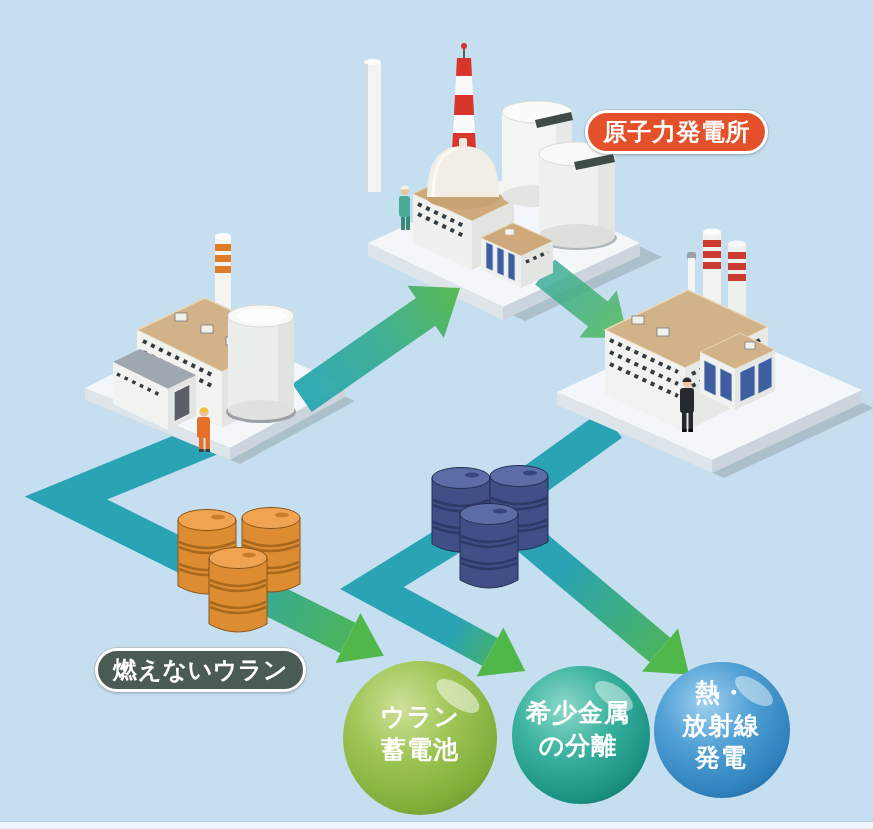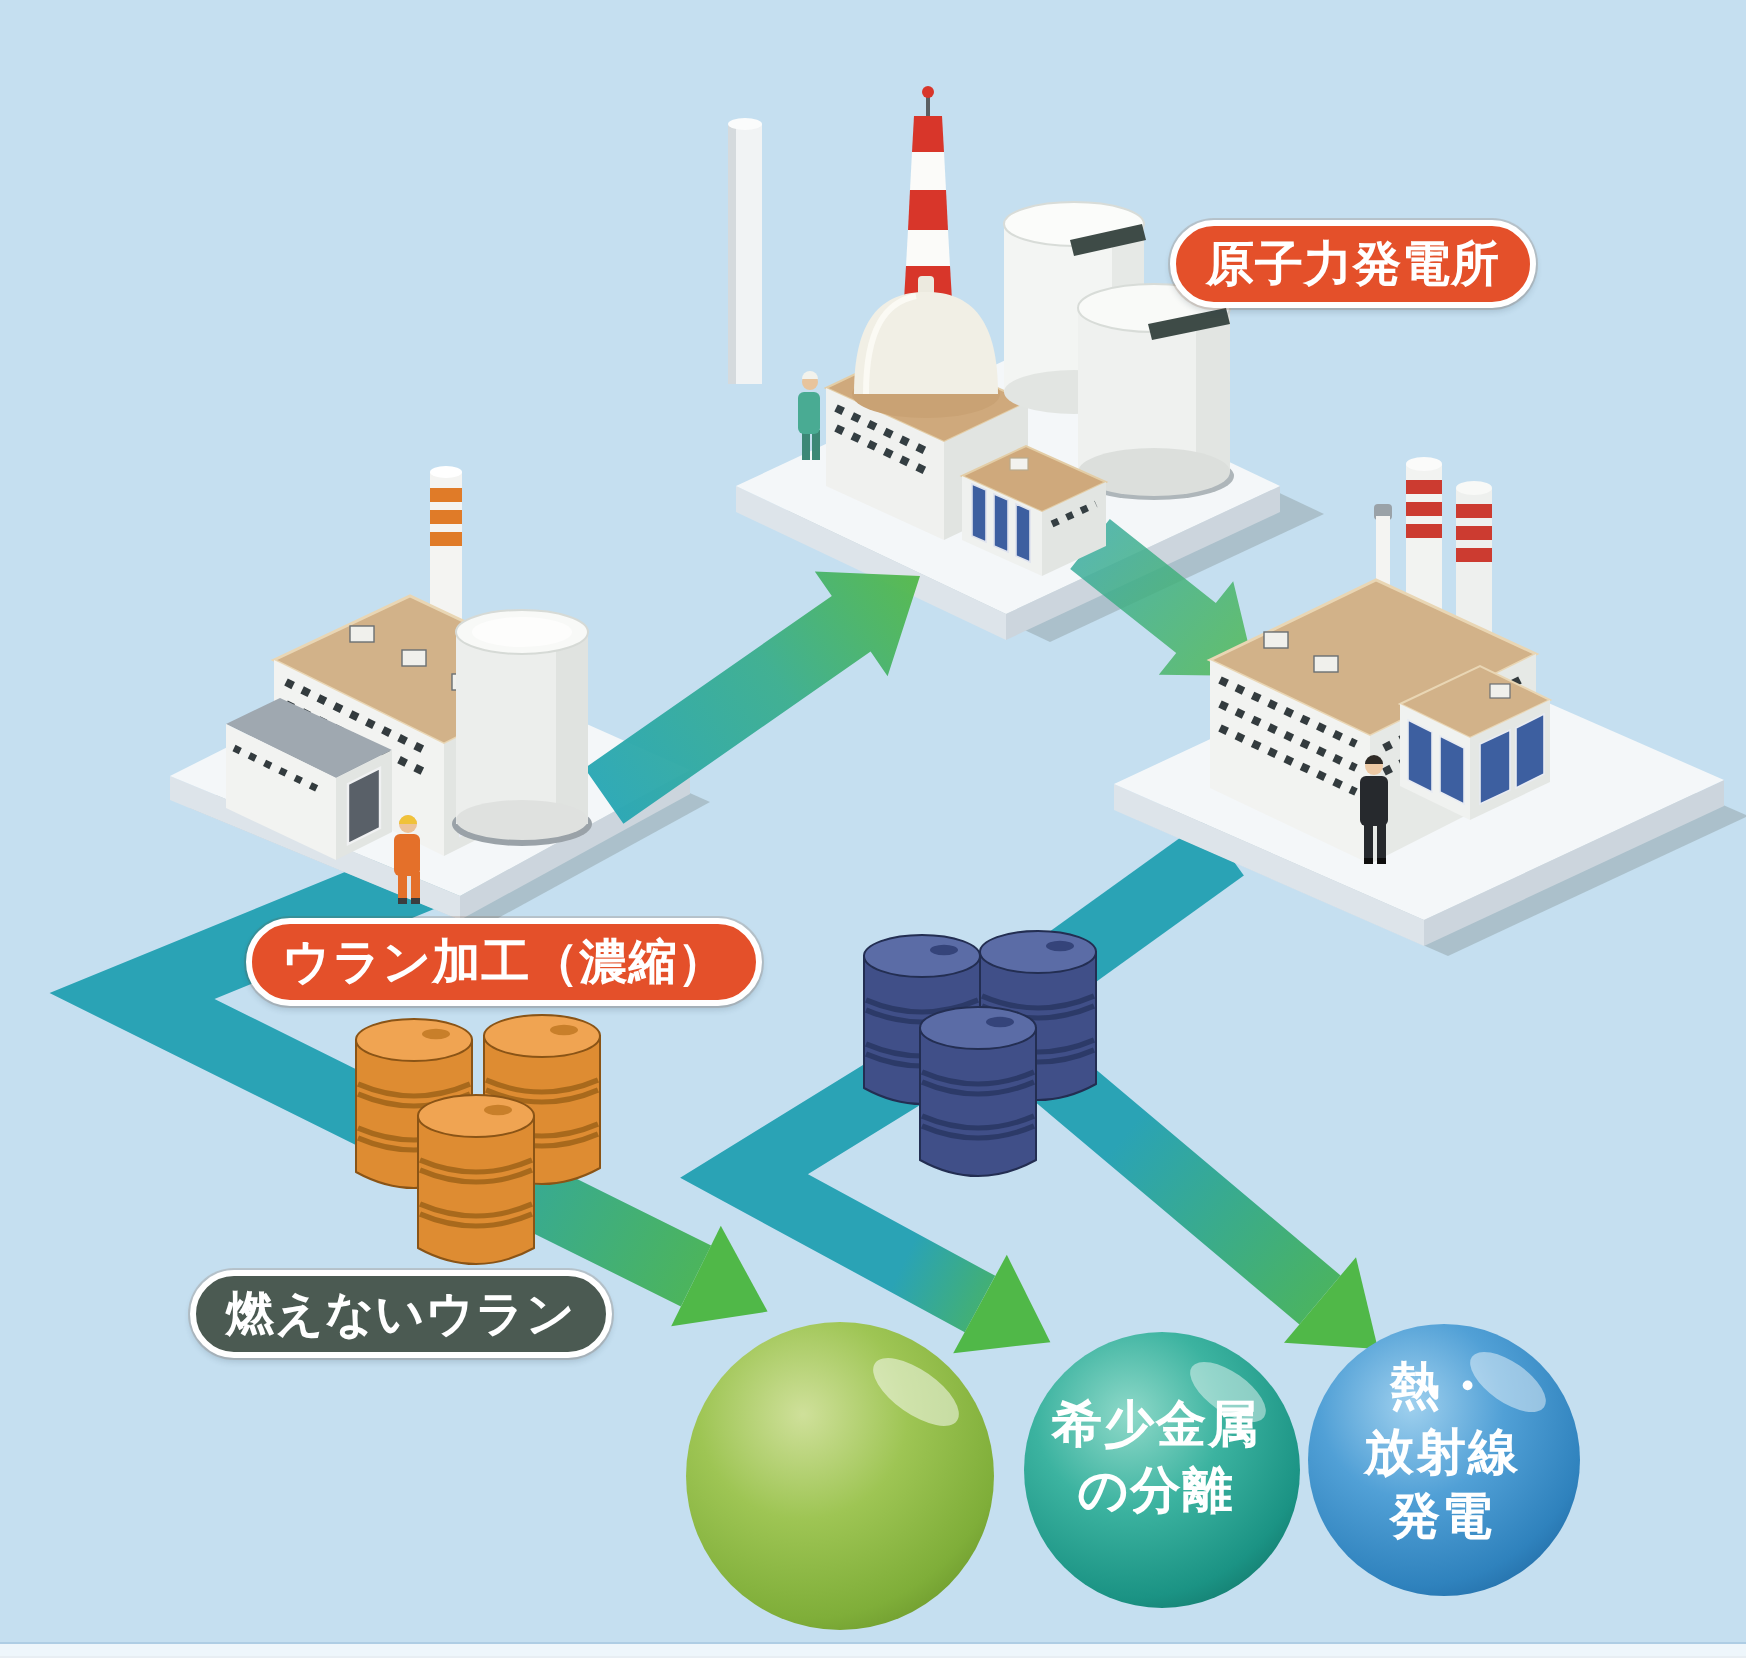--- a/index.html
+++ b/index.html
@@ -309,26 +309,27 @@
     <ellipse cx="614" cy="696" rx="22" ry="10" fill="#ffffff" opacity="0.45" transform="rotate(35 614 696)"></ellipse>
   </g>
   <g>
     <circle cx="722" cy="730" r="68" fill="url(#gSphereBlue)"></circle>
     <ellipse cx="754" cy="691" rx="22" ry="10" fill="#ffffff" opacity="0.45" transform="rotate(35 754 691)"></ellipse>
   </g>
 </svg>
 
 <div class="badge badge-orange" style="left:585px;top:110px;">原子力発電所</div>
 
-<div class="badge badge-orange" style="left:123px;top:459px;">ウラン加工（濃縮）</div>
-
-
-
-<div class="badge badge-dark" style="left:95px;top:635px;">燃えないウラン</div>
-
+
+
+
+<div class="badge badge-dark" style="left:95px;top:648px;">燃えないウラン</div>
+
+<div class="sphere-label" style="left:420px;top:733px;">ウラン
+蓄電池</div>
 
 <div class="sphere-label" style="left:578px;top:729px;">希少金属
 の分離</div>
 
 <div class="sphere-label" style="left:721px;top:726px;">熱・
 放射線
 発電</div>
 
 <div class="bottom-strip"></div>
 </div>

